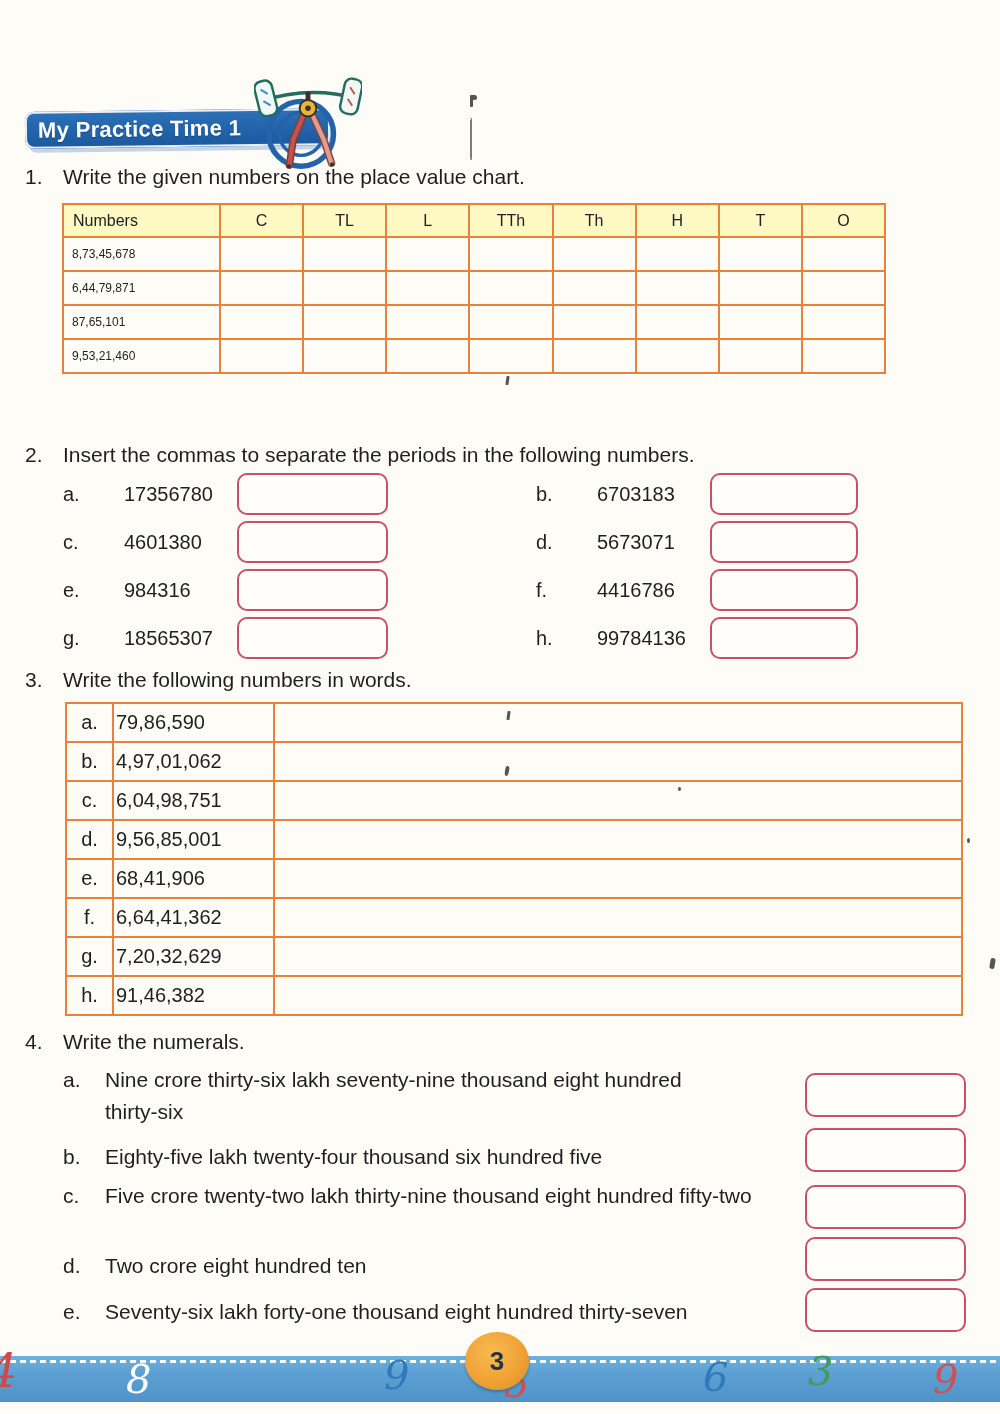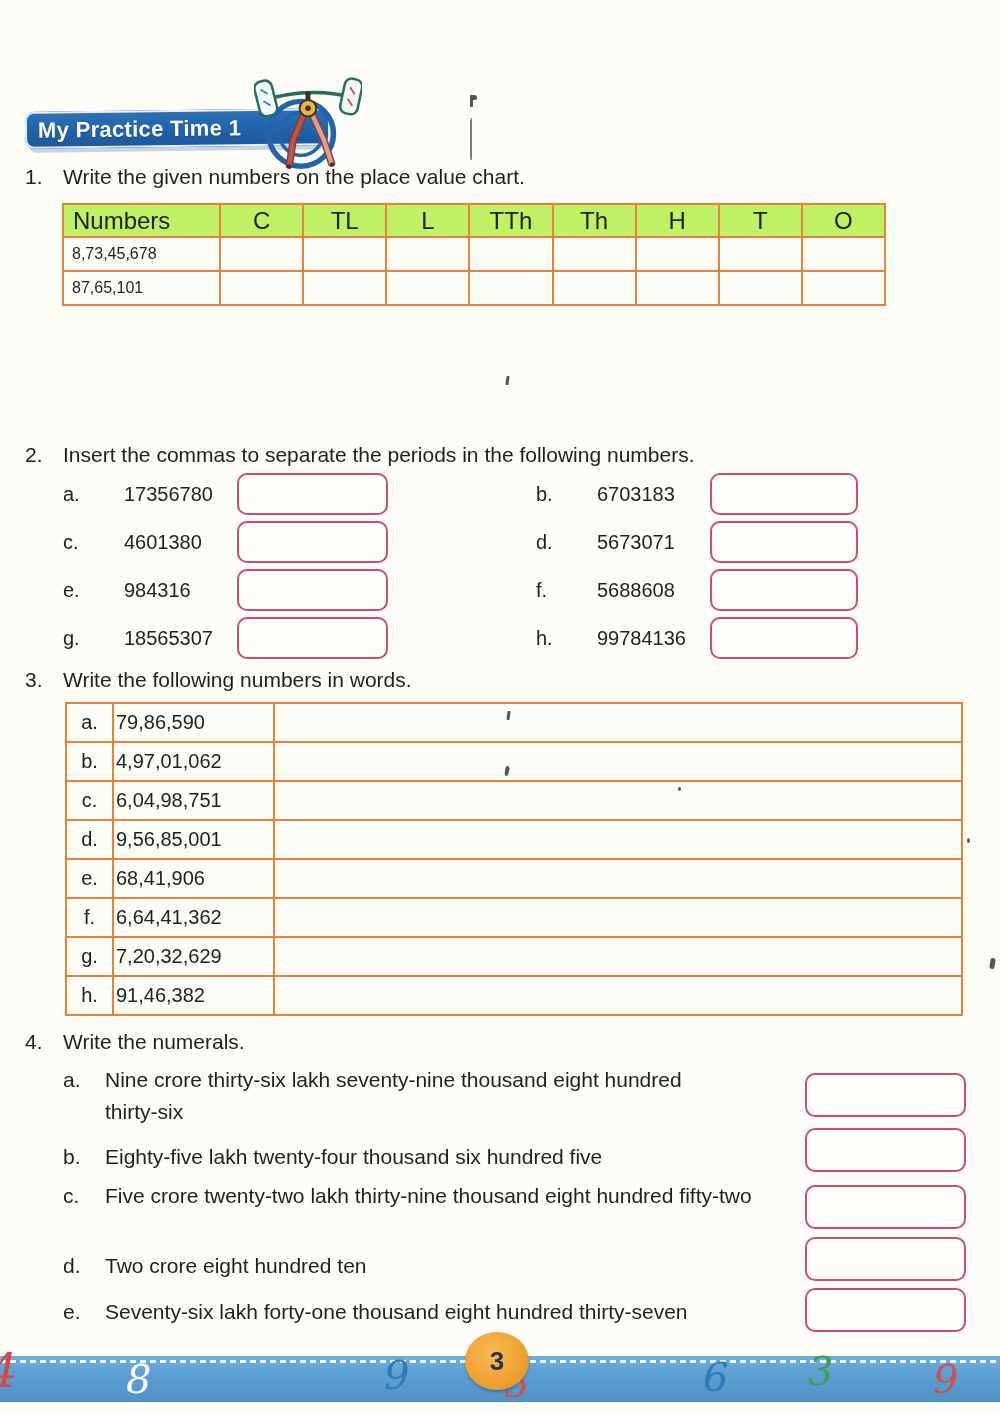--- a/index.html
+++ b/index.html
@@ -15,23 +15,23 @@
   .mascot{position:absolute;left:254px;top:74px;width:108px;height:96px;}
 
   
   .q-head{position:absolute;left:25px;display:flex;font-size:21px;}
   .q-head .qnum{width:38px;flex:none;}
 
   
   table{border-collapse:collapse;}
   .pv-table{position:absolute;left:62px;top:203px;table-layout:fixed;width:824px;}
   .pv-table th,.pv-table td{border:2px solid #e8813c;font-weight:normal;}
-  .pv-table th{background:#bef264;height:29px;font-size:24px;color:#222;}
+  .pv-table th{background:#fef9c3;height:29px;font-size:16px;color:#222;}
   .pv-table th.first{text-align:left;padding-left:9px;}
-  .pv-table td{height:30px;font-size:16px;padding-left:8px;}
+  .pv-table td{height:30px;font-size:12px;padding-left:8px;}
   .col-num{width:157px;}
 
   
   .q2-grid{position:absolute;left:63px;top:474px;display:grid;
     grid-template-columns:325px 322px;column-gap:148px;row-gap:8px;}
   .q2-item{display:flex;align-items:center;height:40px;font-size:20px;}
   .q2-item .ilabel{width:37px;flex:none;}
   .q2-item .ival{width:113px;flex:none;margin-left:24px;}
   .answer-box{flex:1;height:38px;border:2px solid #c9506a;border-radius:10px;background:#fffefb;}
 
@@ -146,21 +146,43 @@
         <td></td>
           <td></td>
           <td></td>
           <td></td>
           <td></td>
           <td></td>
           <td></td>
           <td></td>
       </tr>
       <tr>
+        <td>6,44,79,871</td>
+        <td></td>
+          <td></td>
+          <td></td>
+          <td></td>
+          <td></td>
+          <td></td>
+          <td></td>
+          <td></td>
+      </tr>
+      <tr>
         <td>87,65,101</td>
+        <td></td>
+          <td></td>
+          <td></td>
+          <td></td>
+          <td></td>
+          <td></td>
+          <td></td>
+          <td></td>
+      </tr>
+      <tr>
+        <td>9,53,21,460</td>
         <td></td>
           <td></td>
           <td></td>
           <td></td>
           <td></td>
           <td></td>
           <td></td>
           <td></td>
       </tr>
     </tbody>
@@ -191,21 +213,21 @@
       <span class="ival">5673071</span>
       <span class="answer-box"></span>
     </div>
     <div class="q2-item">
       <span class="ilabel">e.</span>
       <span class="ival">984316</span>
       <span class="answer-box"></span>
     </div>
     <div class="q2-item">
       <span class="ilabel">f.</span>
-      <span class="ival">5688608</span>
+      <span class="ival">4416786</span>
       <span class="answer-box"></span>
     </div>
     <div class="q2-item">
       <span class="ilabel">g.</span>
       <span class="ival">18565307</span>
       <span class="answer-box"></span>
     </div>
     <div class="q2-item">
       <span class="ilabel">h.</span>
       <span class="ival">99784136</span>

